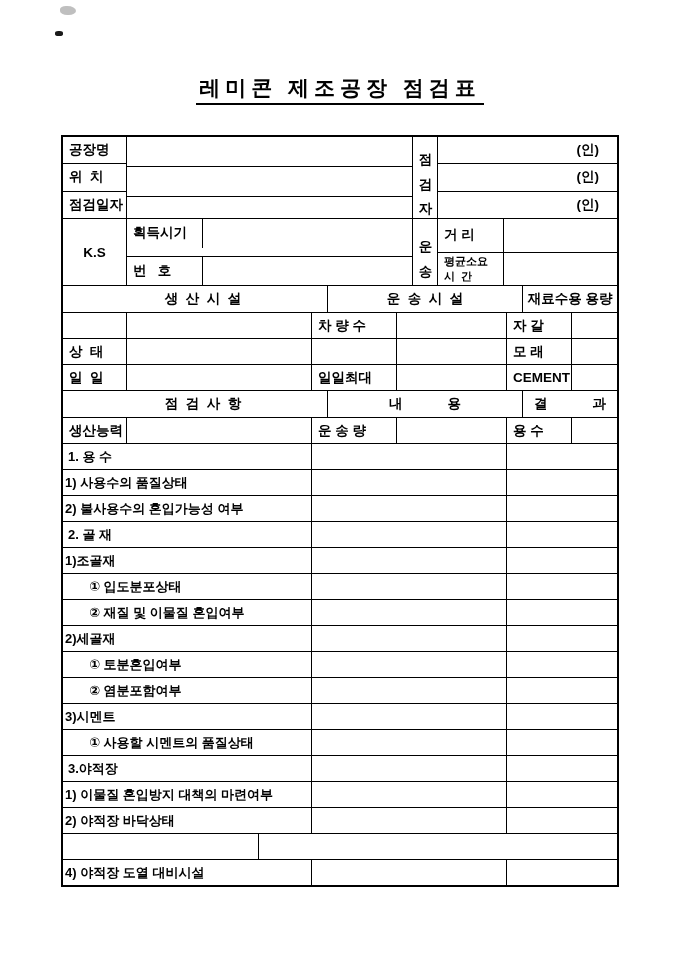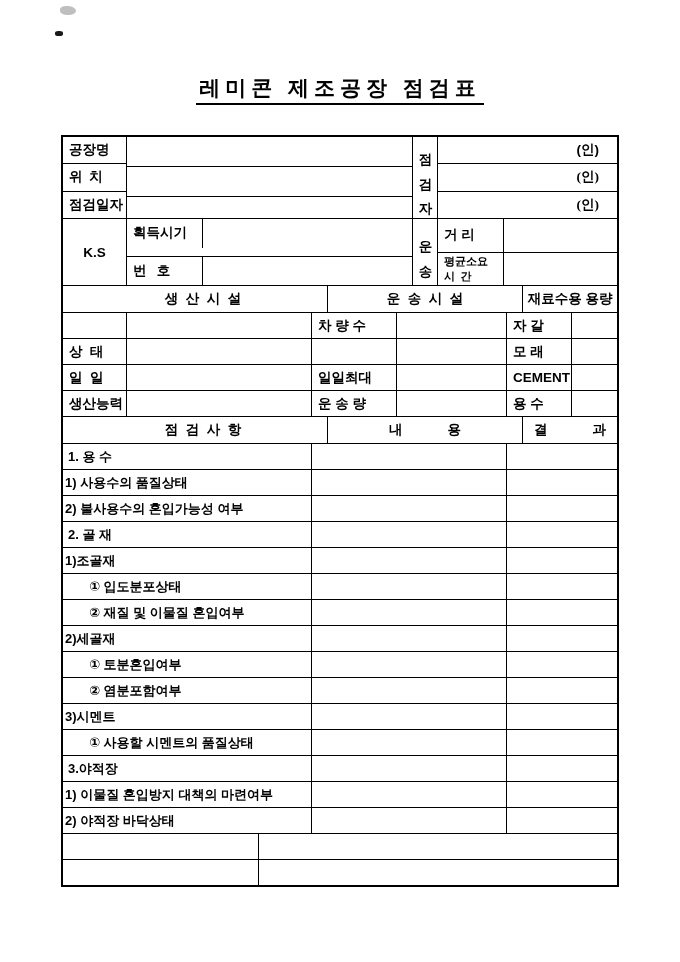--- a/index.html
+++ b/index.html
@@ -18,21 +18,21 @@
   .title .u { border-bottom:2.5px solid #000; padding:0 3px 4px; }
 
   .form { width:558px; margin:33px auto 0; border:2.5px solid #000; background:#fff; }
 
   .band { display:flex; align-items:stretch; }
   .band + .band { border-top:1px solid #000; }
   .band > * + * { border-left:1px solid #000; }
 
   .stack { display:flex; flex-direction:column; }
   .stack > * { flex:1 1 0; min-height:0; }
-  .stack > * + * { border-top:1px solid #000;font-family:Liberation Serif, serif; }
+  .stack > * + * { border-top:1px solid #000; }
 
   .hrow { display:flex; align-items:stretch; }
   .hrow > * + * { border-left:1px solid #000; }
 
   .cell { display:flex; align-items:center; padding:0 6px;
     font-size:13.5px; white-space:pre; overflow:hidden; }
 
   .b81 { height:81px; } .b67 { height:67px; }
   .b27 { height:27px;padding-left:16px; } .b26 { height:26px; }
 
@@ -127,36 +127,36 @@
     <div class="cell grow"></div>
   </div>
   <div class="band b26">
     <div class="cell w63">일  일</div>
     <div class="cell w185"></div>
     <div class="cell w85">일일최대</div>
     <div class="cell w110"></div>
     <div class="cell w65">CEMENT</div>
     <div class="cell grow"></div>
   </div>
-  <div class="band b26">
-    <div class="cell w63">생산능력</div>
-    <div class="cell w185"></div>
-    <div class="cell w85">운 송 량</div>
-    <div class="cell w110"></div>
-    <div class="cell w65">용 수</div>
-    <div class="cell grow"></div>
-  </div>
-
   <div class="band b27">
     <div class="cell w248 center">점  검  사  항</div>
     <div class="cell w195 center">내            용</div>
     <div class="cell grow center">결            과</div>
   </div>
 
   <div class="band b26">
+    <div class="cell w63">생산능력</div>
+    <div class="cell w185"></div>
+    <div class="cell w85">운 송 량</div>
+    <div class="cell w110"></div>
+    <div class="cell w65">용 수</div>
+    <div class="cell grow"></div>
+  </div>
+
+  <div class="band b26">
     <div class="cell w248 ck lv0">1. 용 수</div>
     <div class="cell w195"></div>
     <div class="cell grow"></div>
   </div>
   <div class="band b26">
     <div class="cell w248 ck lv1">1) 사용수의 품질상태</div>
     <div class="cell w195"></div>
     <div class="cell grow"></div>
   </div>
   <div class="band b26">
@@ -222,17 +222,18 @@
   <div class="band b26">
     <div class="cell w248 ck lv1">2) 야적장 바닥상태</div>
     <div class="cell w195"></div>
     <div class="cell grow"></div>
   </div>
   <div class="band b26">
     <div class="cell w195"></div>
     <div class="cell grow"></div>
   </div>
   <div class="band b26">
+    <div class="cell w248 ck lv1">4) 야적장 도열 대비시설</div>
     <div class="cell w195"></div>
     <div class="cell grow"></div>
   </div>
 
 </div>
 
 </body></html>

